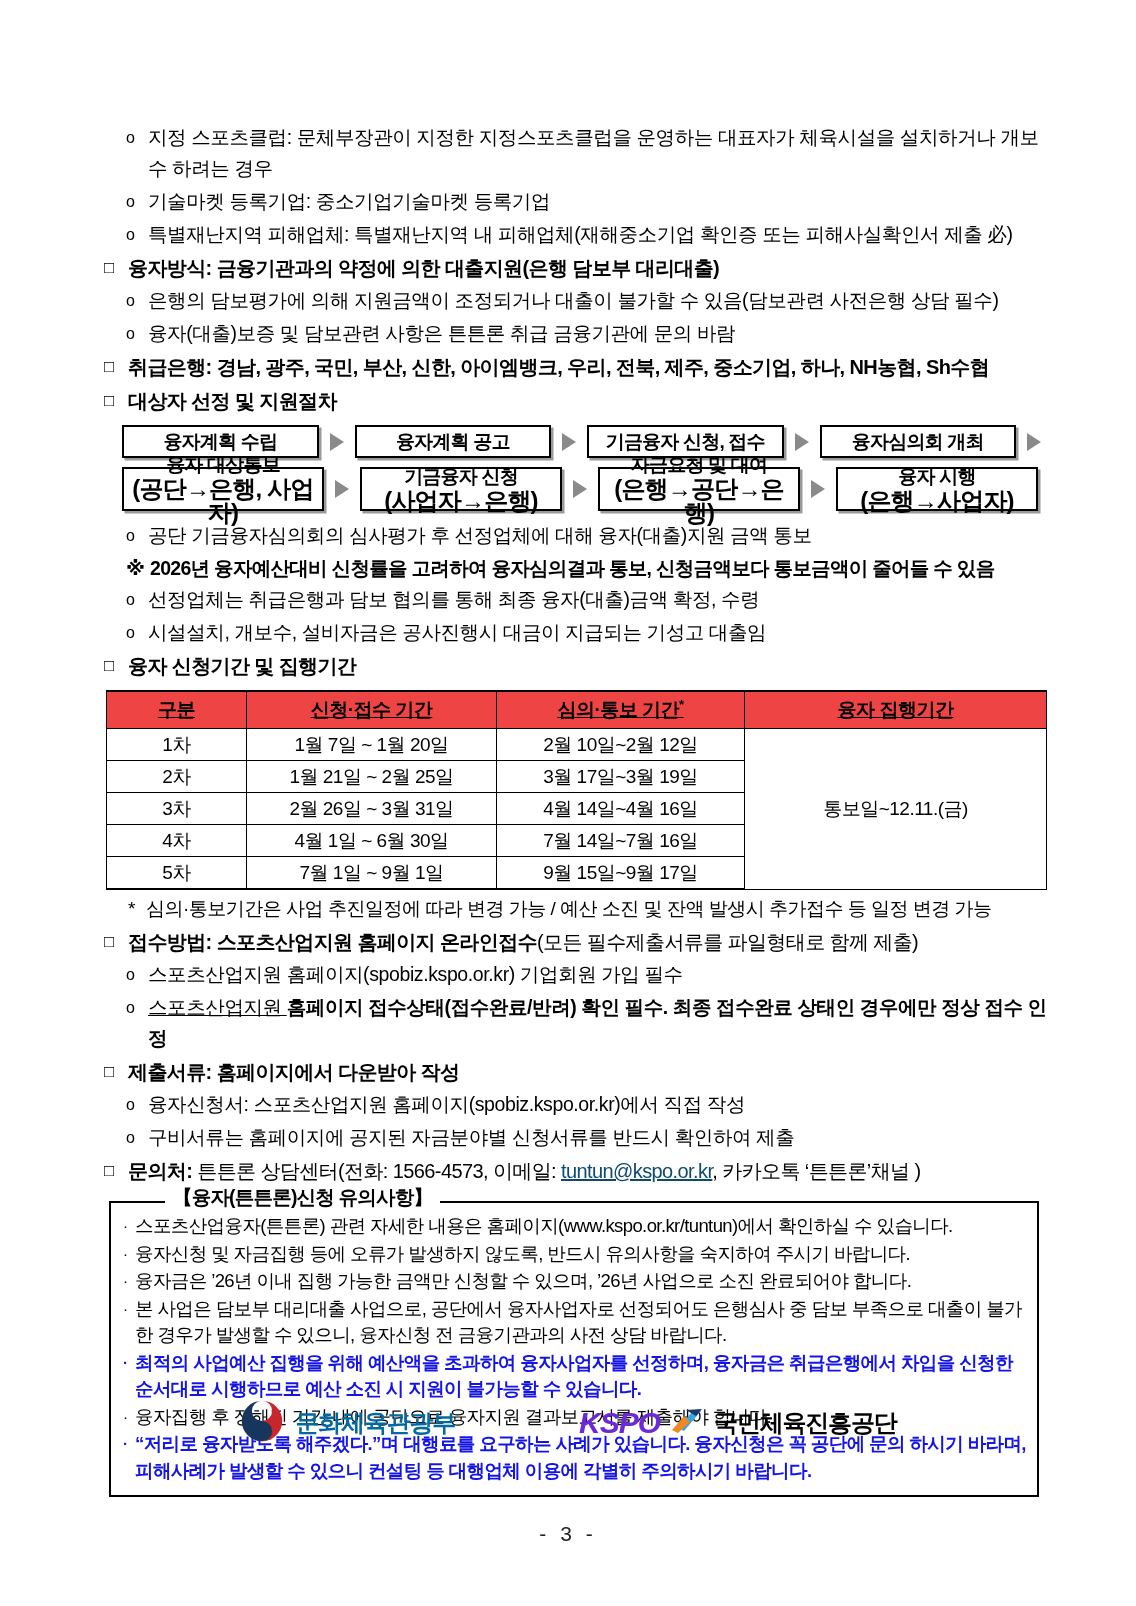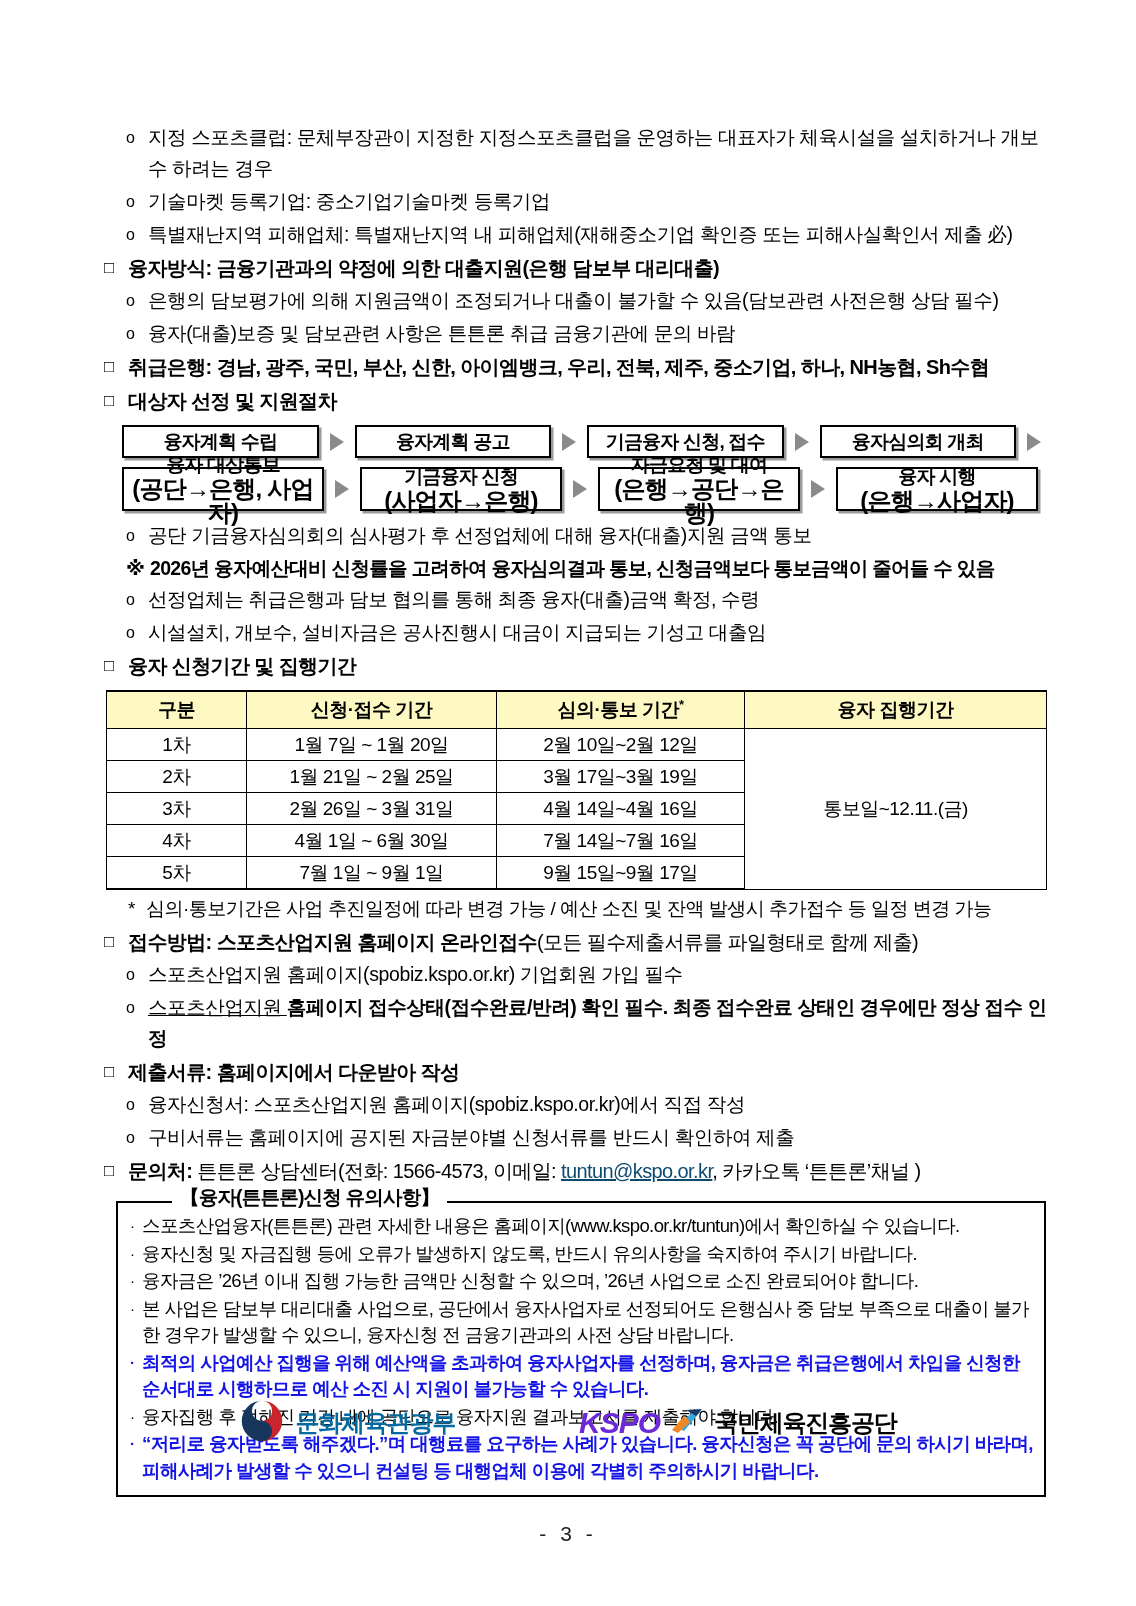--- a/index.html
+++ b/index.html
@@ -131,38 +131,39 @@
     font-size: 19px;
     table-layout: fixed;
   }
   table.sched th, table.sched td {
     border: 1px solid #000;
     text-align: center;
     letter-spacing: -0.5px;
     padding: 1px 2px;
   }
   table.sched thead th {
-    background: #fef9c3;
+    background: #ef4444;
     font-weight: bold;
     height: 34px;
     border-top: 2.5px solid #000;
     border-bottom: 1.5px solid #000;
+    text-decoration: underline;
   }
   table.sched tbody td { height: 29px; }
   table.sched tbody tr:last-child td { border-bottom: 2.5px solid #000; }
   table.sched col.c1 { width: 140px; }
   table.sched col.c2 { width: 250px; }
   table.sched col.c3 { width: 248px; }
   table.sched col.c4 { width: 302px; }
   .sup { font-size: 13px; vertical-align: super; }
 
   
   .notice-wrap {
     position: relative;
-    margin: 14px 0 0 12px;
+    margin: 14px 0 0 5px;
     width: 930px;
   }
   .notice-box {
     border: 2.2px solid #000;
     padding: 10px 10px 10px 12px;
     box-sizing: border-box;
     width: 930px;
   }
   .notice-title {
     position: absolute;

